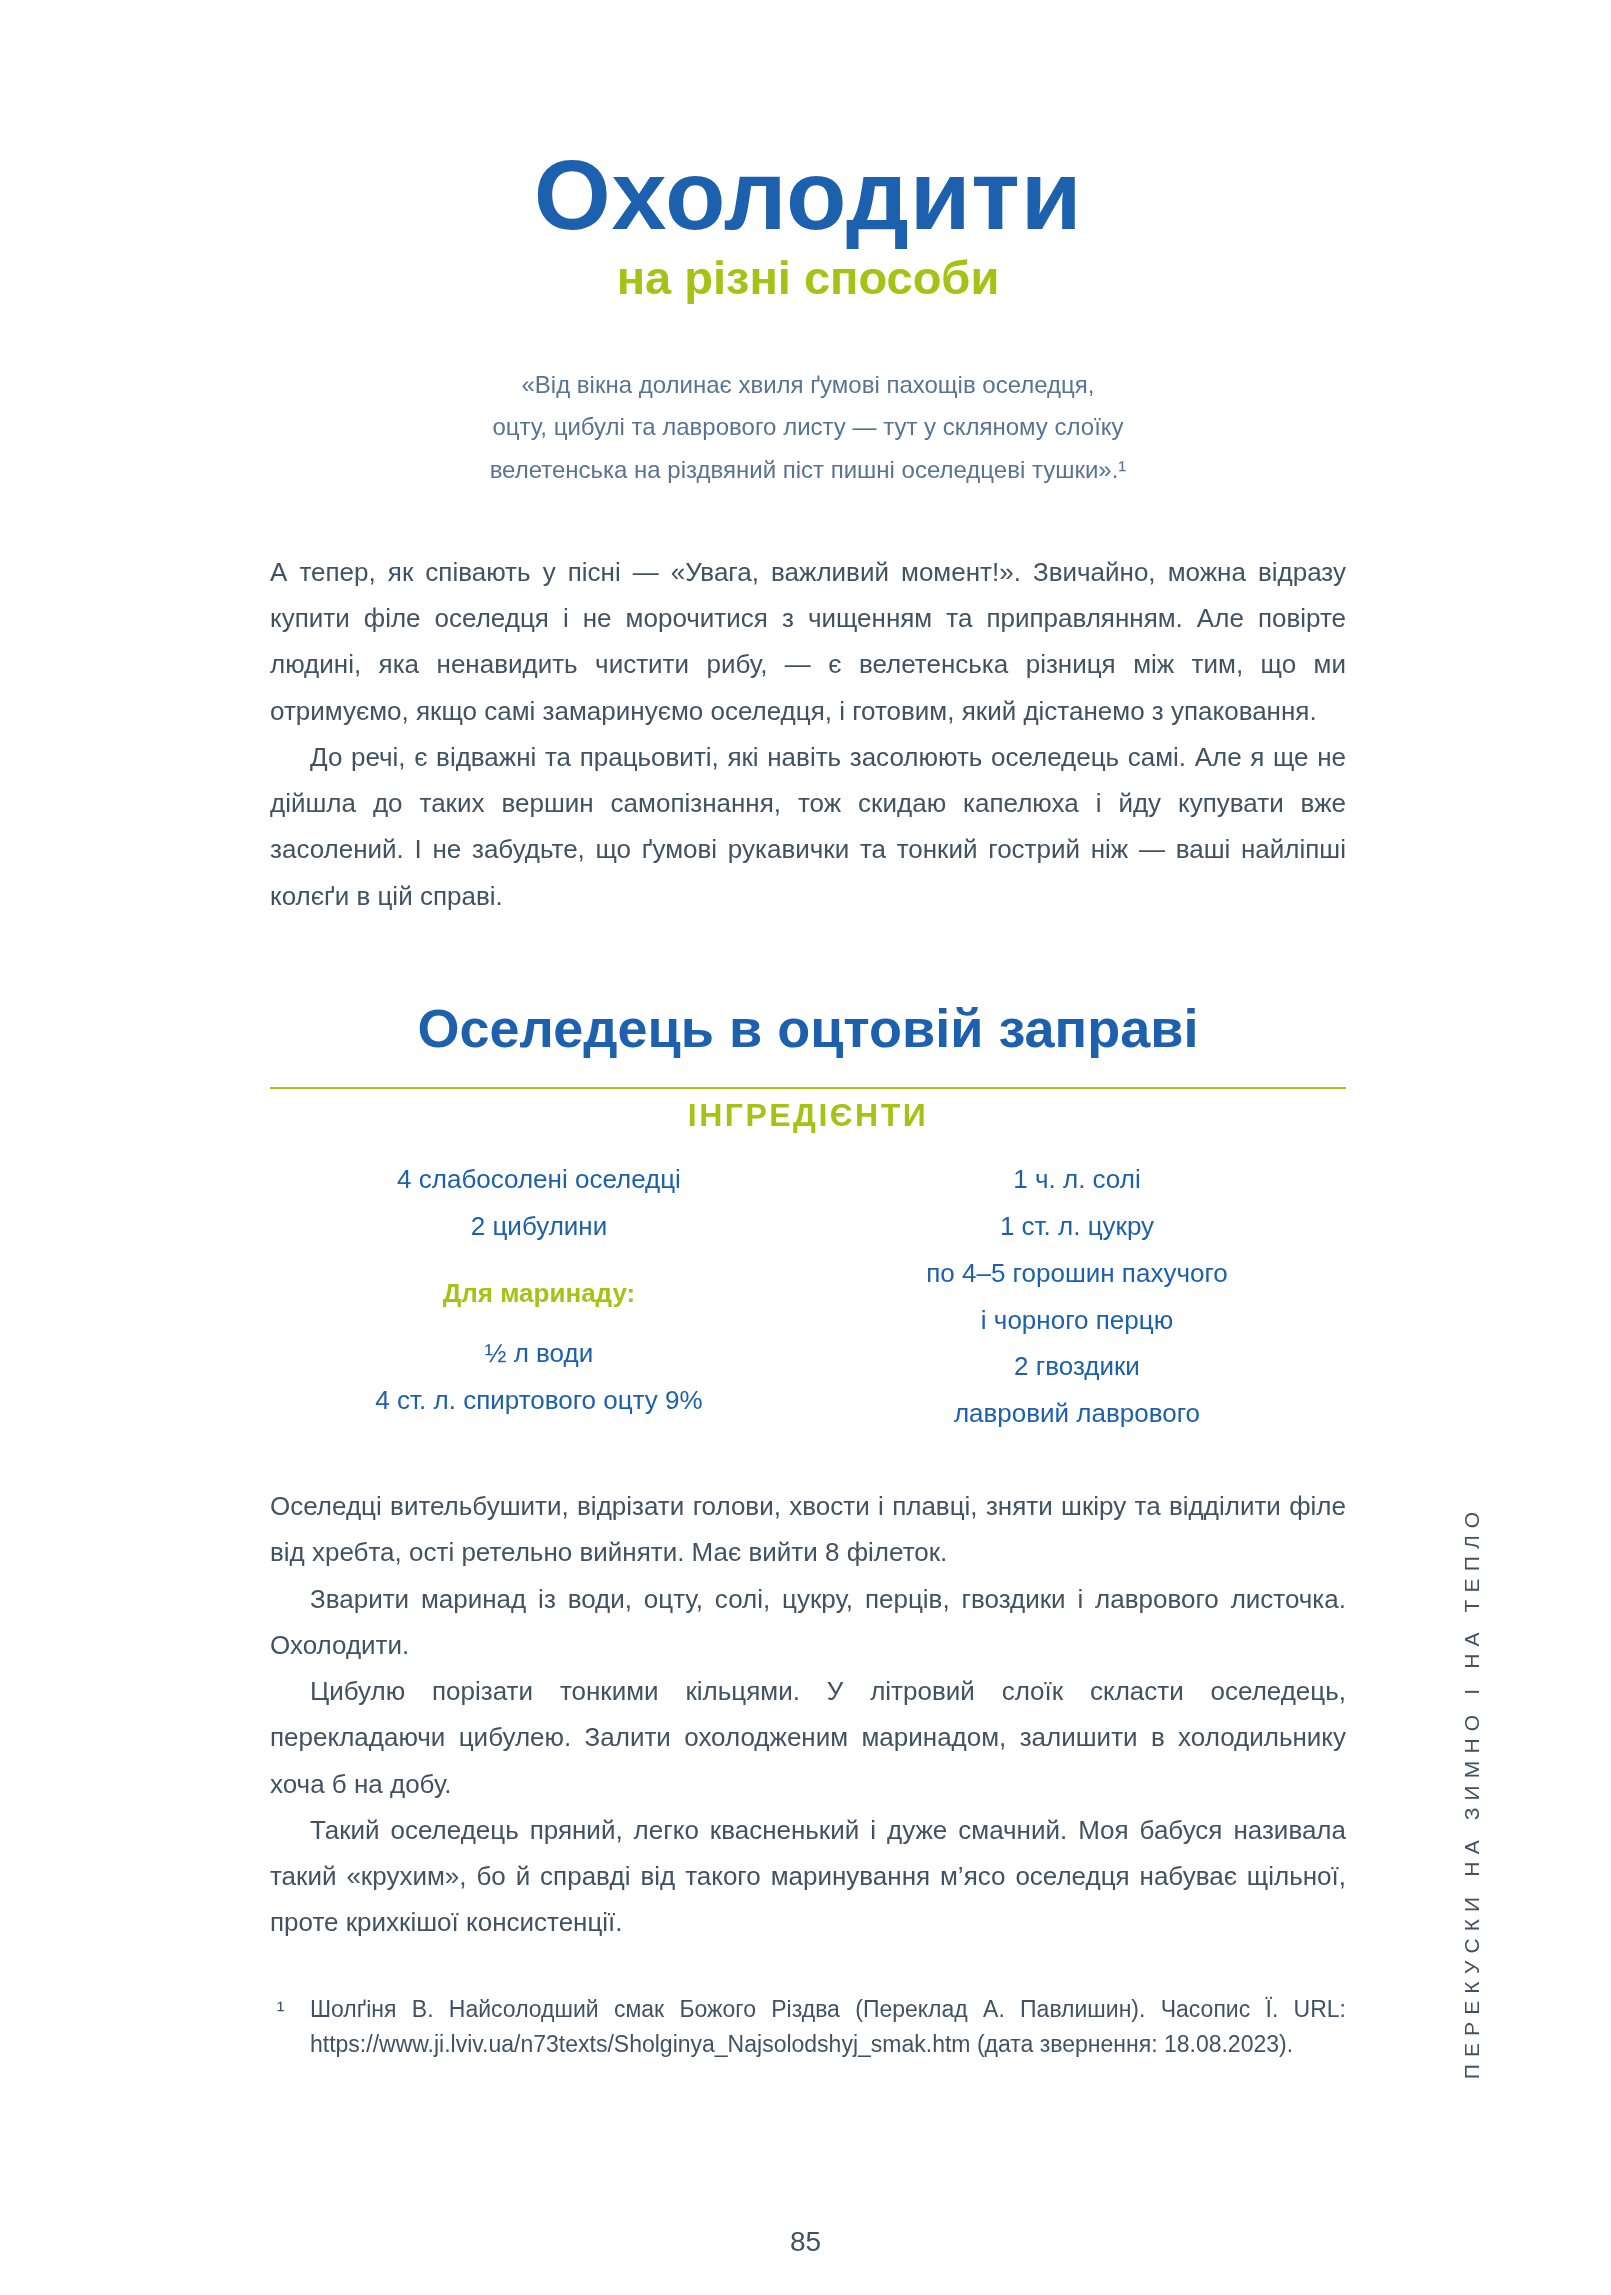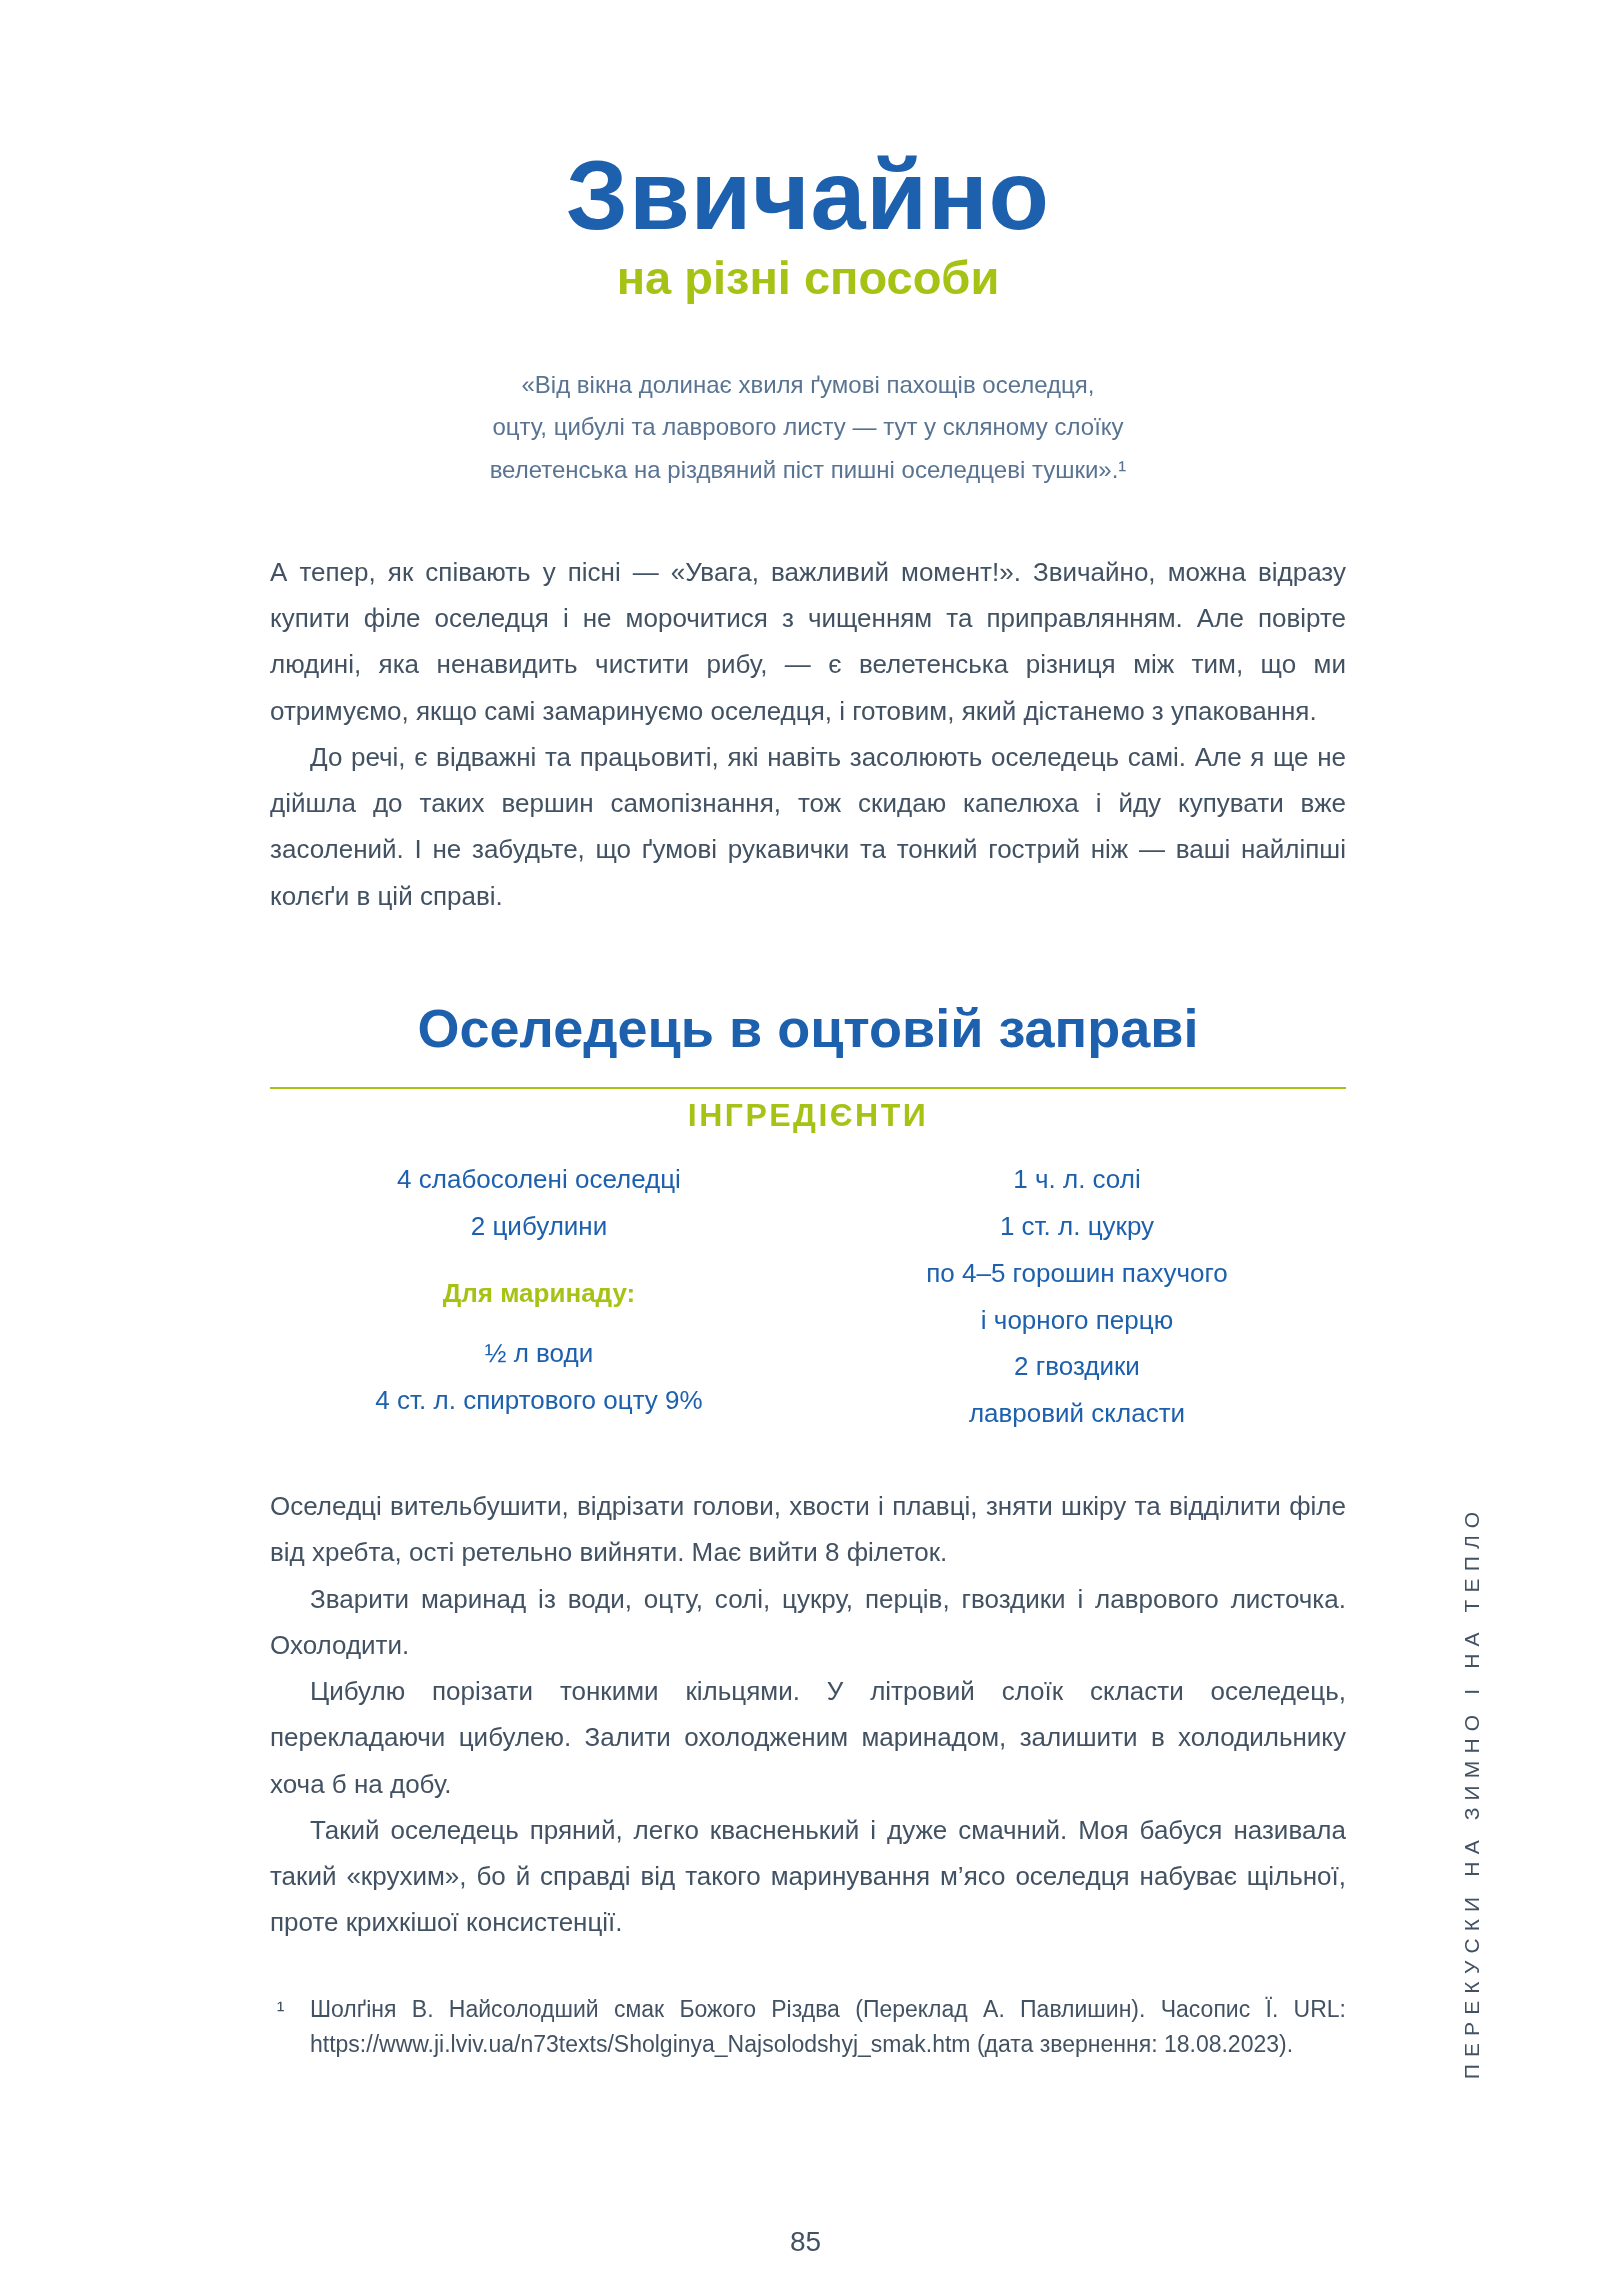--- a/index.html
+++ b/index.html
@@ -129,21 +129,21 @@
     font-size: 28px;
     color: var(--body-text, #425263);
   }
 </style>
 </head>
 <body>
 
 <div class="page">
   <main class="content">
 
-    <h1 class="title">Звичайно</h1>
+    <h1 class="title">Охолодити</h1>
     <h2 class="subtitle">на різні способи</h2>
 
     <blockquote class="epigraph">
       <div class="epigraph-line">«Від вікна долинає хвиля ґумові пахощів оселедця,</div>
       <div class="epigraph-line">оцту, цибулі та лаврового листу — тут у скляному слоїку</div>
       <div class="epigraph-line">велетенська на різдвяний піст пишні оселедцеві тушки».¹</div>
     </blockquote>
 
     <section class="intro">
       <p class="body-p">А тепер, як співають у пісні — «Увага, важливий момент!». Звичайно, можна відразу купити філе оселедця і не морочитися з чищенням та приправлянням. Але повірте людині, яка ненавидить чистити рибу, — є велетенська різниця між тим, що ми отримуємо, якщо самі замаринуємо оселедця, і готовим, який дістанемо з упаковання.</p>
@@ -161,21 +161,21 @@
         <div class="marinade-label">Для маринаду:</div>
         <div class="ing-item">½ л води</div>
         <div class="ing-item">4 ст. л. спиртового оцту 9%</div>
       </div>
       <div class="ing-col">
         <div class="ing-item">1 ч. л. солі</div>
         <div class="ing-item">1 ст. л. цукру</div>
         <div class="ing-item">по 4–5 горошин пахучого</div>
         <div class="ing-item">і чорного перцю</div>
         <div class="ing-item">2 гвоздики</div>
-        <div class="ing-item">лавровий скласти</div>
+        <div class="ing-item">лавровий лаврового</div>
       </div>
     </div>
 
     <section class="method">
       <p class="body-p">Оселедці вительбушити, відрізати голови, хвости і плавці, зняти шкіру та відділити філе від хребта, ості ретельно вийняти. Має вийти 8 філеток.</p>
       <p class="body-p indent">Зварити маринад із води, оцту, солі, цукру, перців, гвоздики і лаврового листочка. Охолодити.</p>
       <p class="body-p indent">Цибулю порізати тонкими кільцями. У літровий слоїк скласти оселедець, перекладаючи цибулею. Залити охолодженим маринадом, залишити в холодильнику хоча б на добу.</p>
       <p class="body-p indent">Такий оселедець пряний, легко квасненький і дуже смачний. Моя бабуся називала такий «крухим», бо й справді від такого маринування м’ясо оселедця набуває щільної, проте крихкішої консистенції.</p>
     </section>
 

